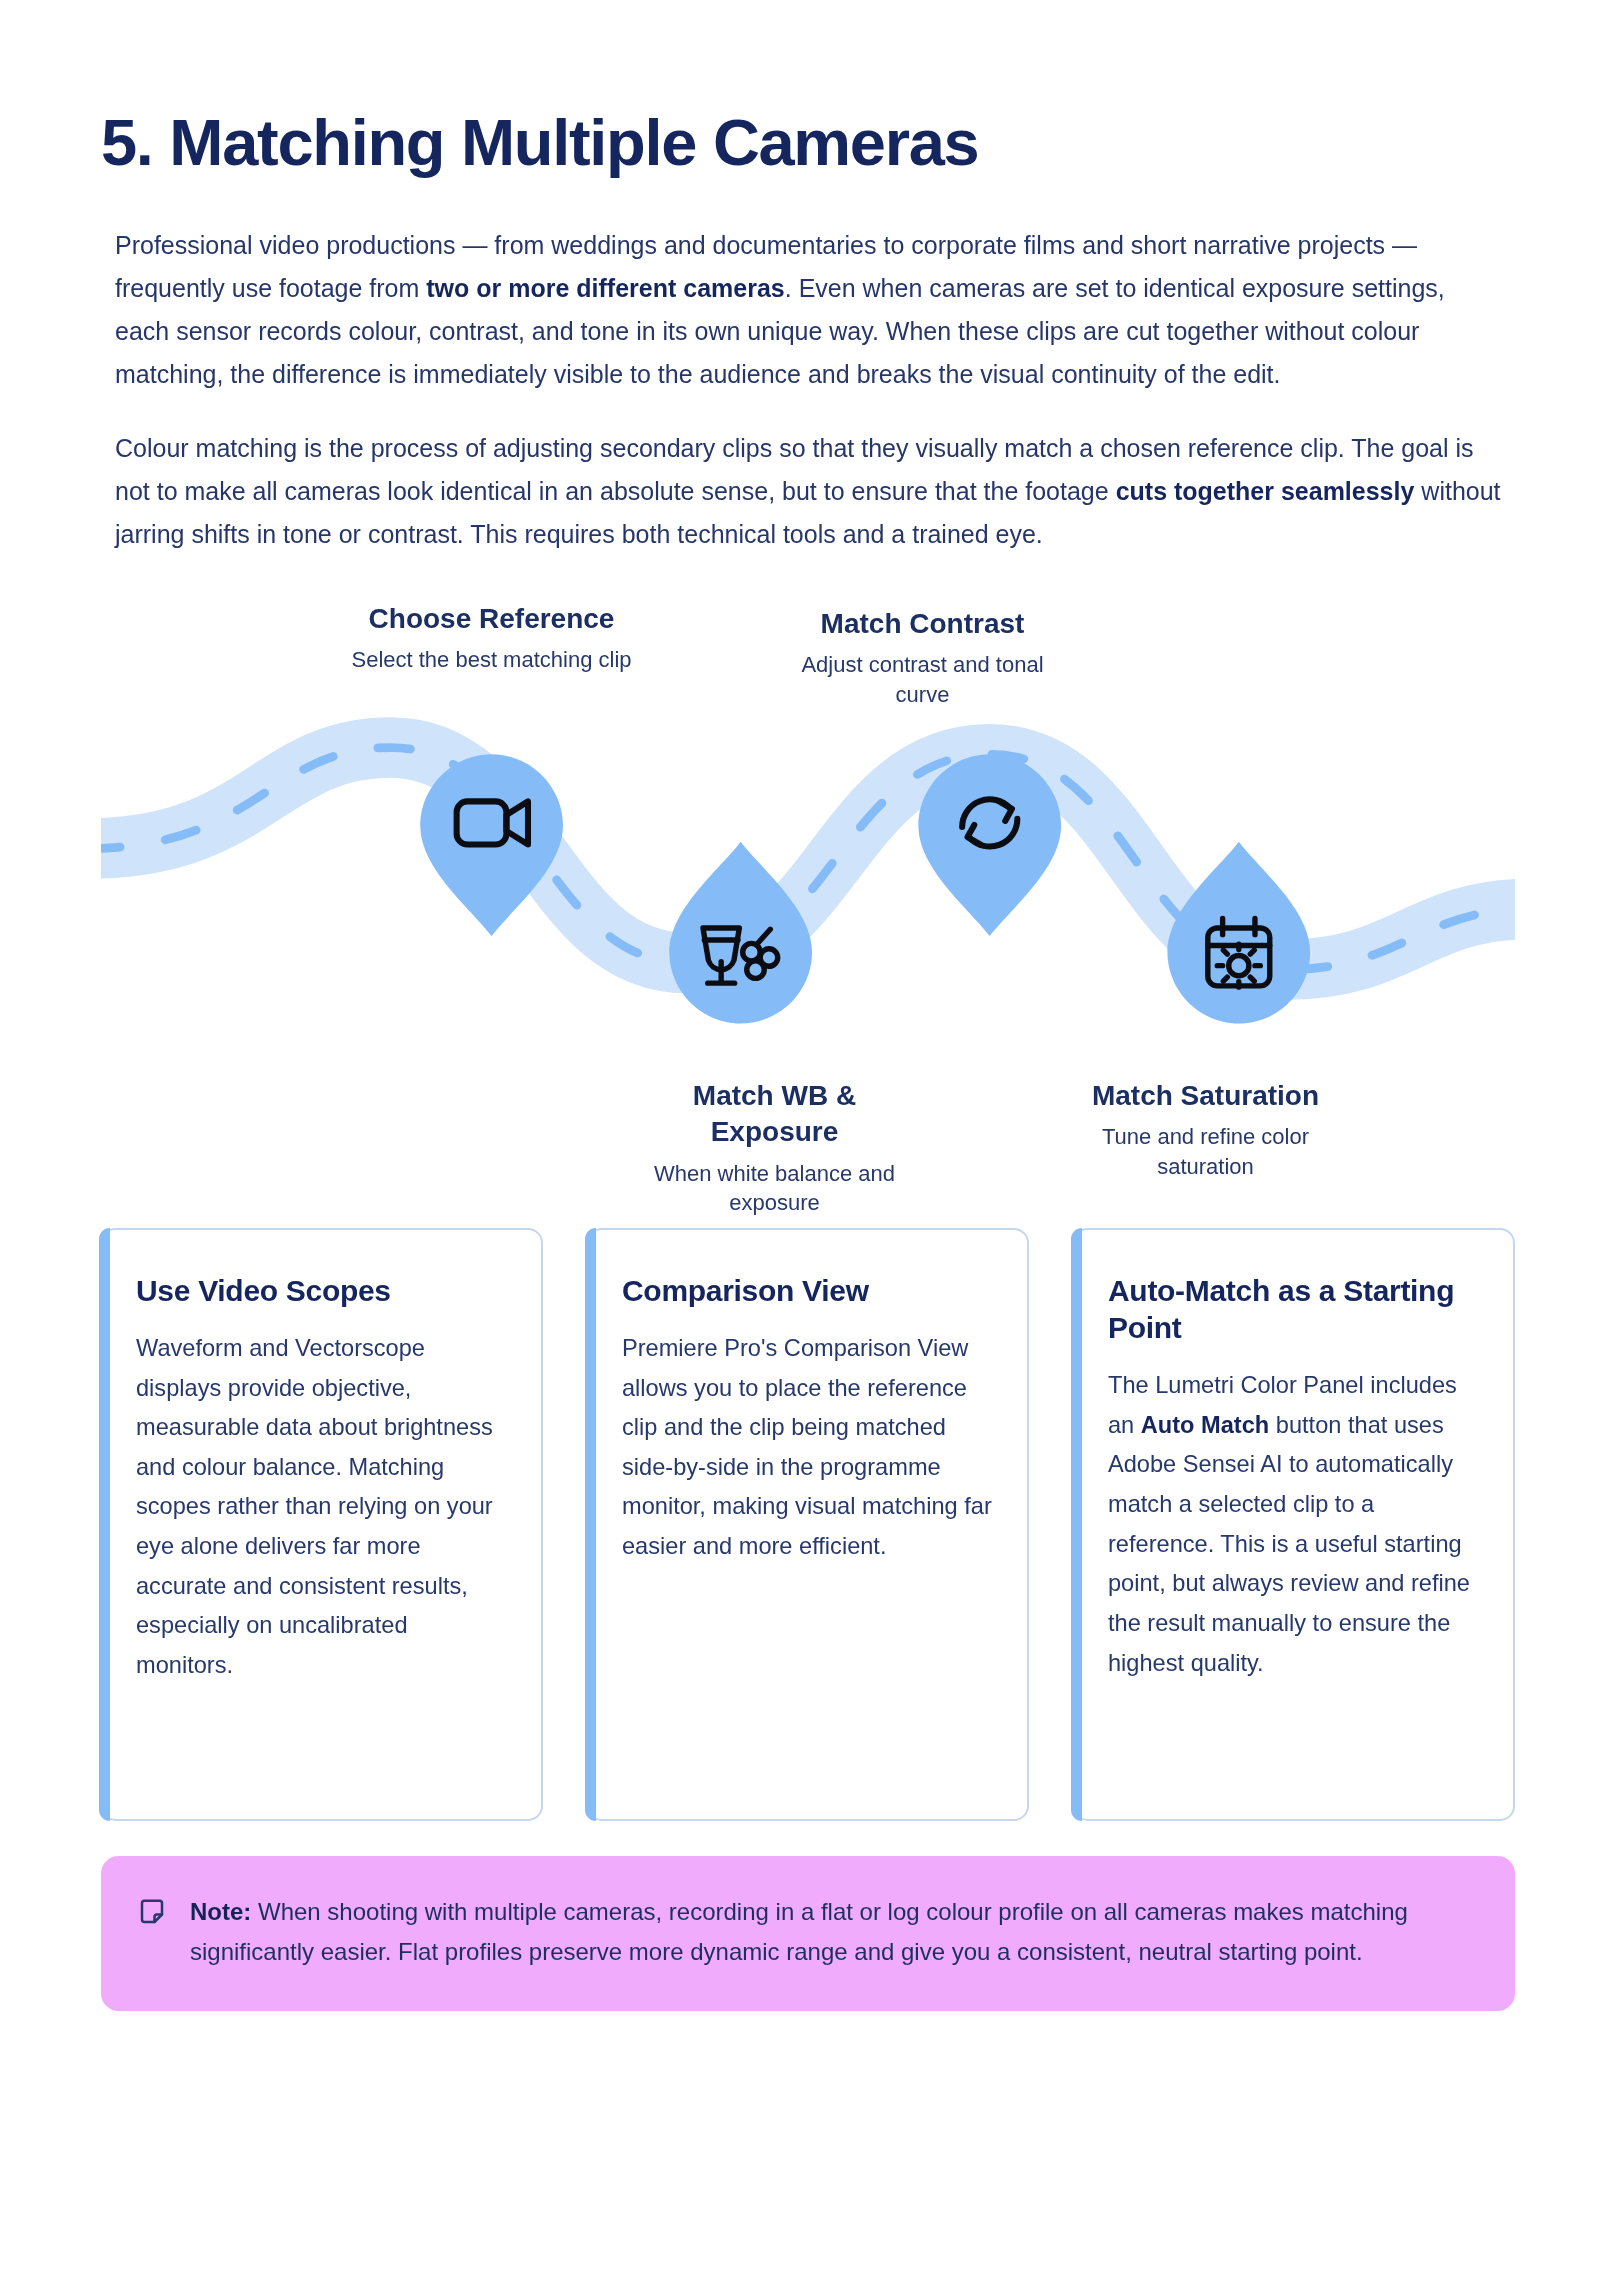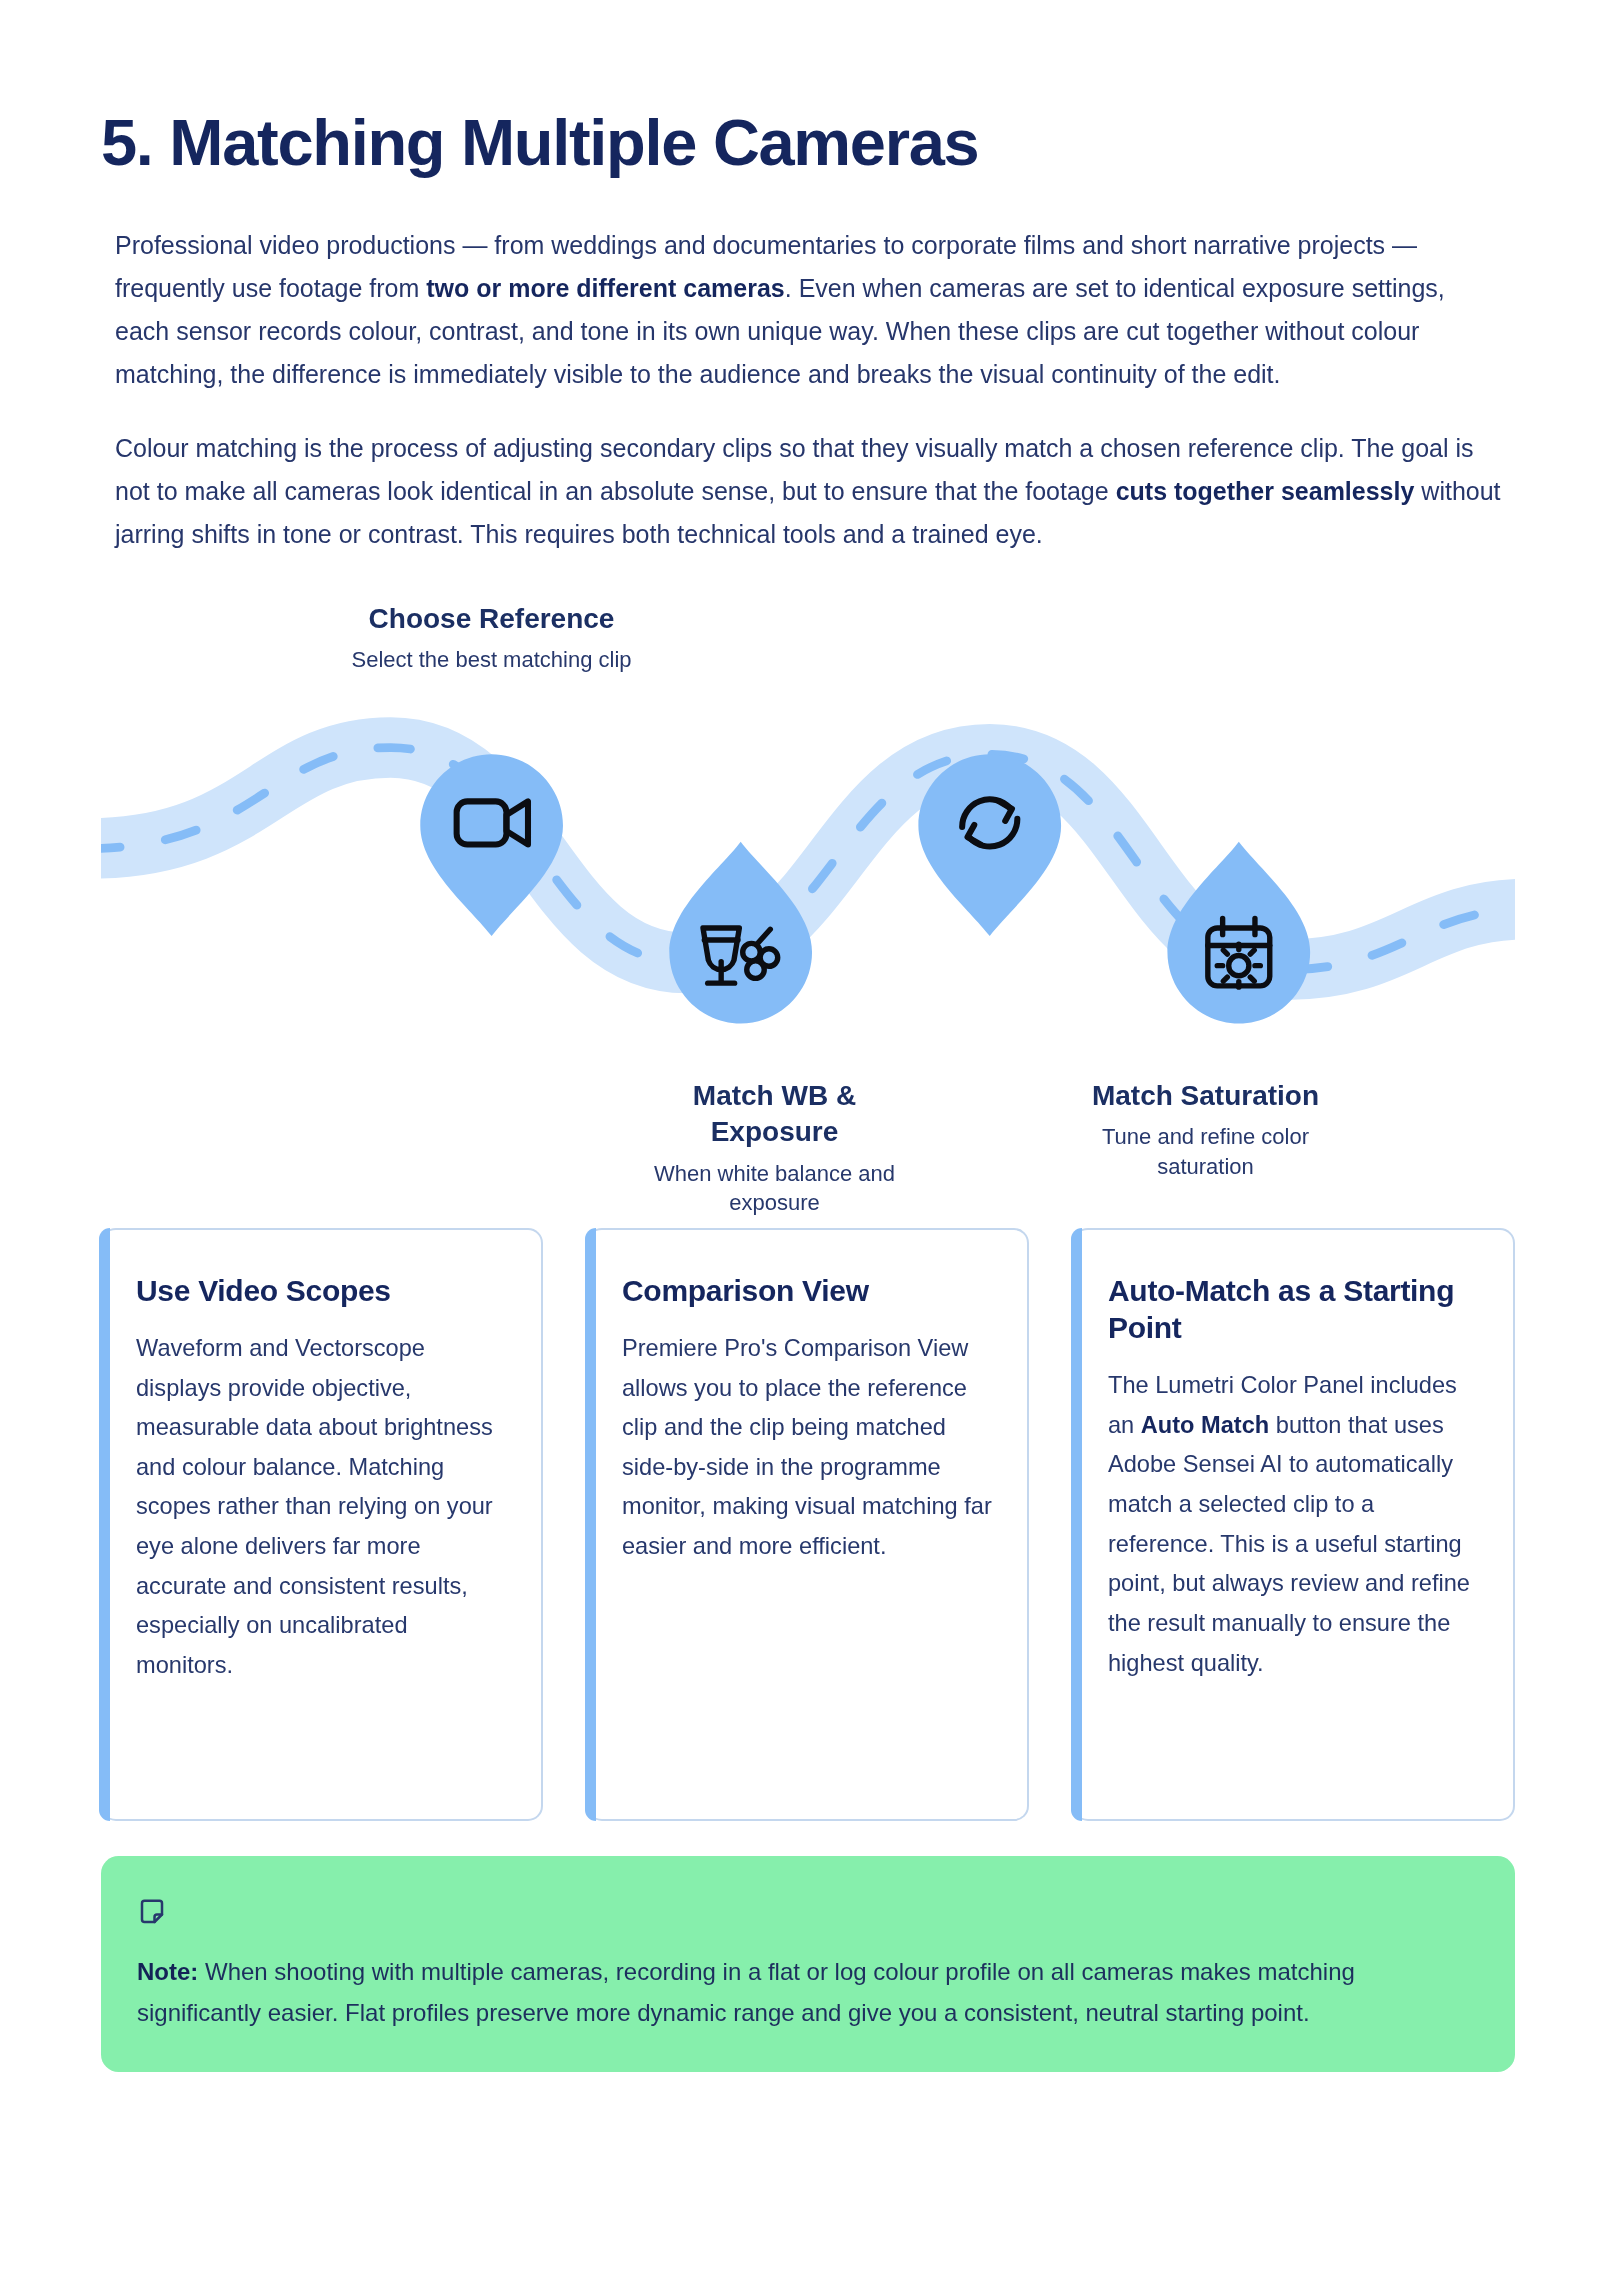--- a/index.html
+++ b/index.html
@@ -102,24 +102,23 @@
     line-height:1.68;
     color:#27386c;
   }
   .card p b{font-weight:700;color:#15265e;}
 
   
   .note{
     display:flex;
     gap:23px;
     margin-top:35px;
-    background:#86efac;
+    background:#f0abfc;
     border-radius:17.5px;
     padding:36px 40px 39px 36px;
-    flex-direction:column;
   }
   .note-icon{flex:0 0 auto;padding-top:5.4px;}
   .note-text{
     font-size:24px;
     line-height:1.68;
     color:#1d2f5e;
   }
   .note-text b{font-weight:700;color:#132356;}
 </style>
 </head>
@@ -181,20 +180,24 @@
           <circle cx="0" cy="18" r="15"></circle>
           <path d="M 0 -6 L 0 -14 M 0 42 L 0 50 M -24 18 L -32 18 M 24 18 L 32 18 M -17 1 L -23 -5 M 17 35 L 23 41 M 17 1 L 23 -5 M -17 35 L -23 41"></path>
         </g>
       </g>
     </svg>
 
     <div class="stop s1">
       <div class="st-title">Choose Reference</div>
       <div class="st-desc">Select the best matching clip</div>
     </div>
+    <div class="stop s2">
+      <div class="st-title">Match Contrast</div>
+      <div class="st-desc">Adjust contrast and tonal curve</div>
+    </div>
     <div class="stop s3">
       <div class="st-title">Match WB &amp; Exposure</div>
       <div class="st-desc">When white balance and exposure</div>
     </div>
     <div class="stop s4">
       <div class="st-title">Match Saturation</div>
       <div class="st-desc">Tune and refine color saturation</div>
     </div>
   </div>
 

